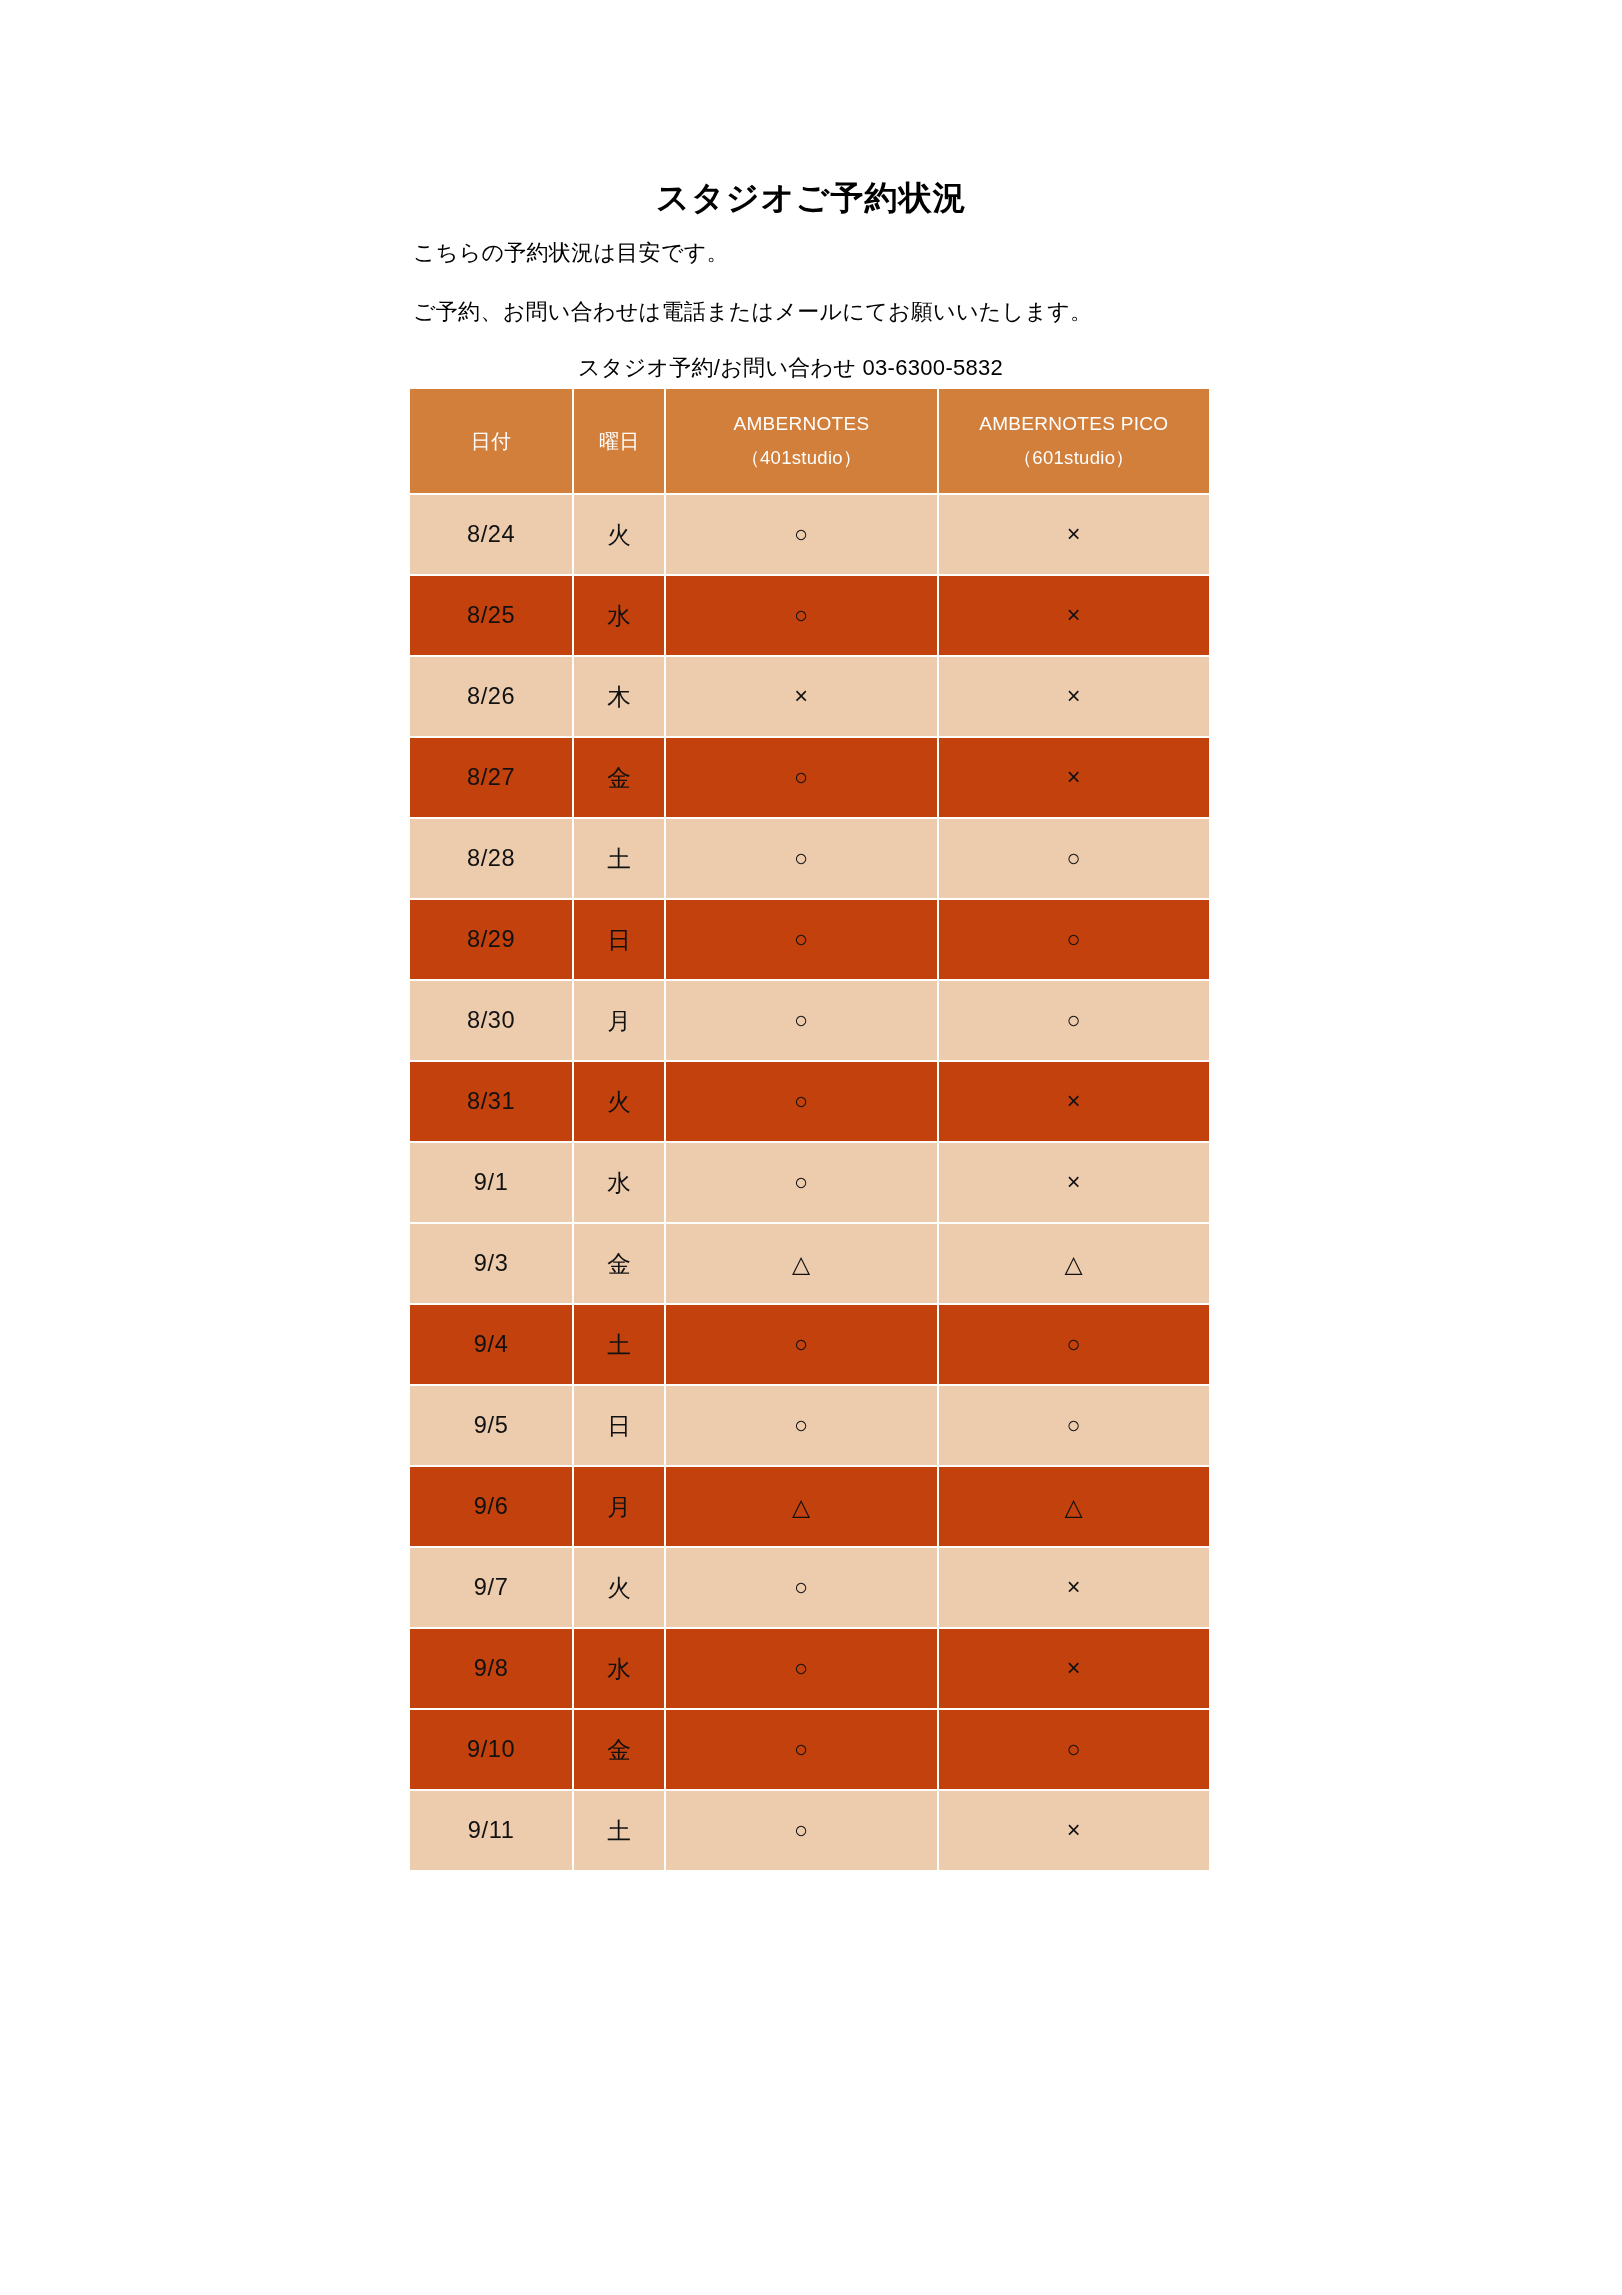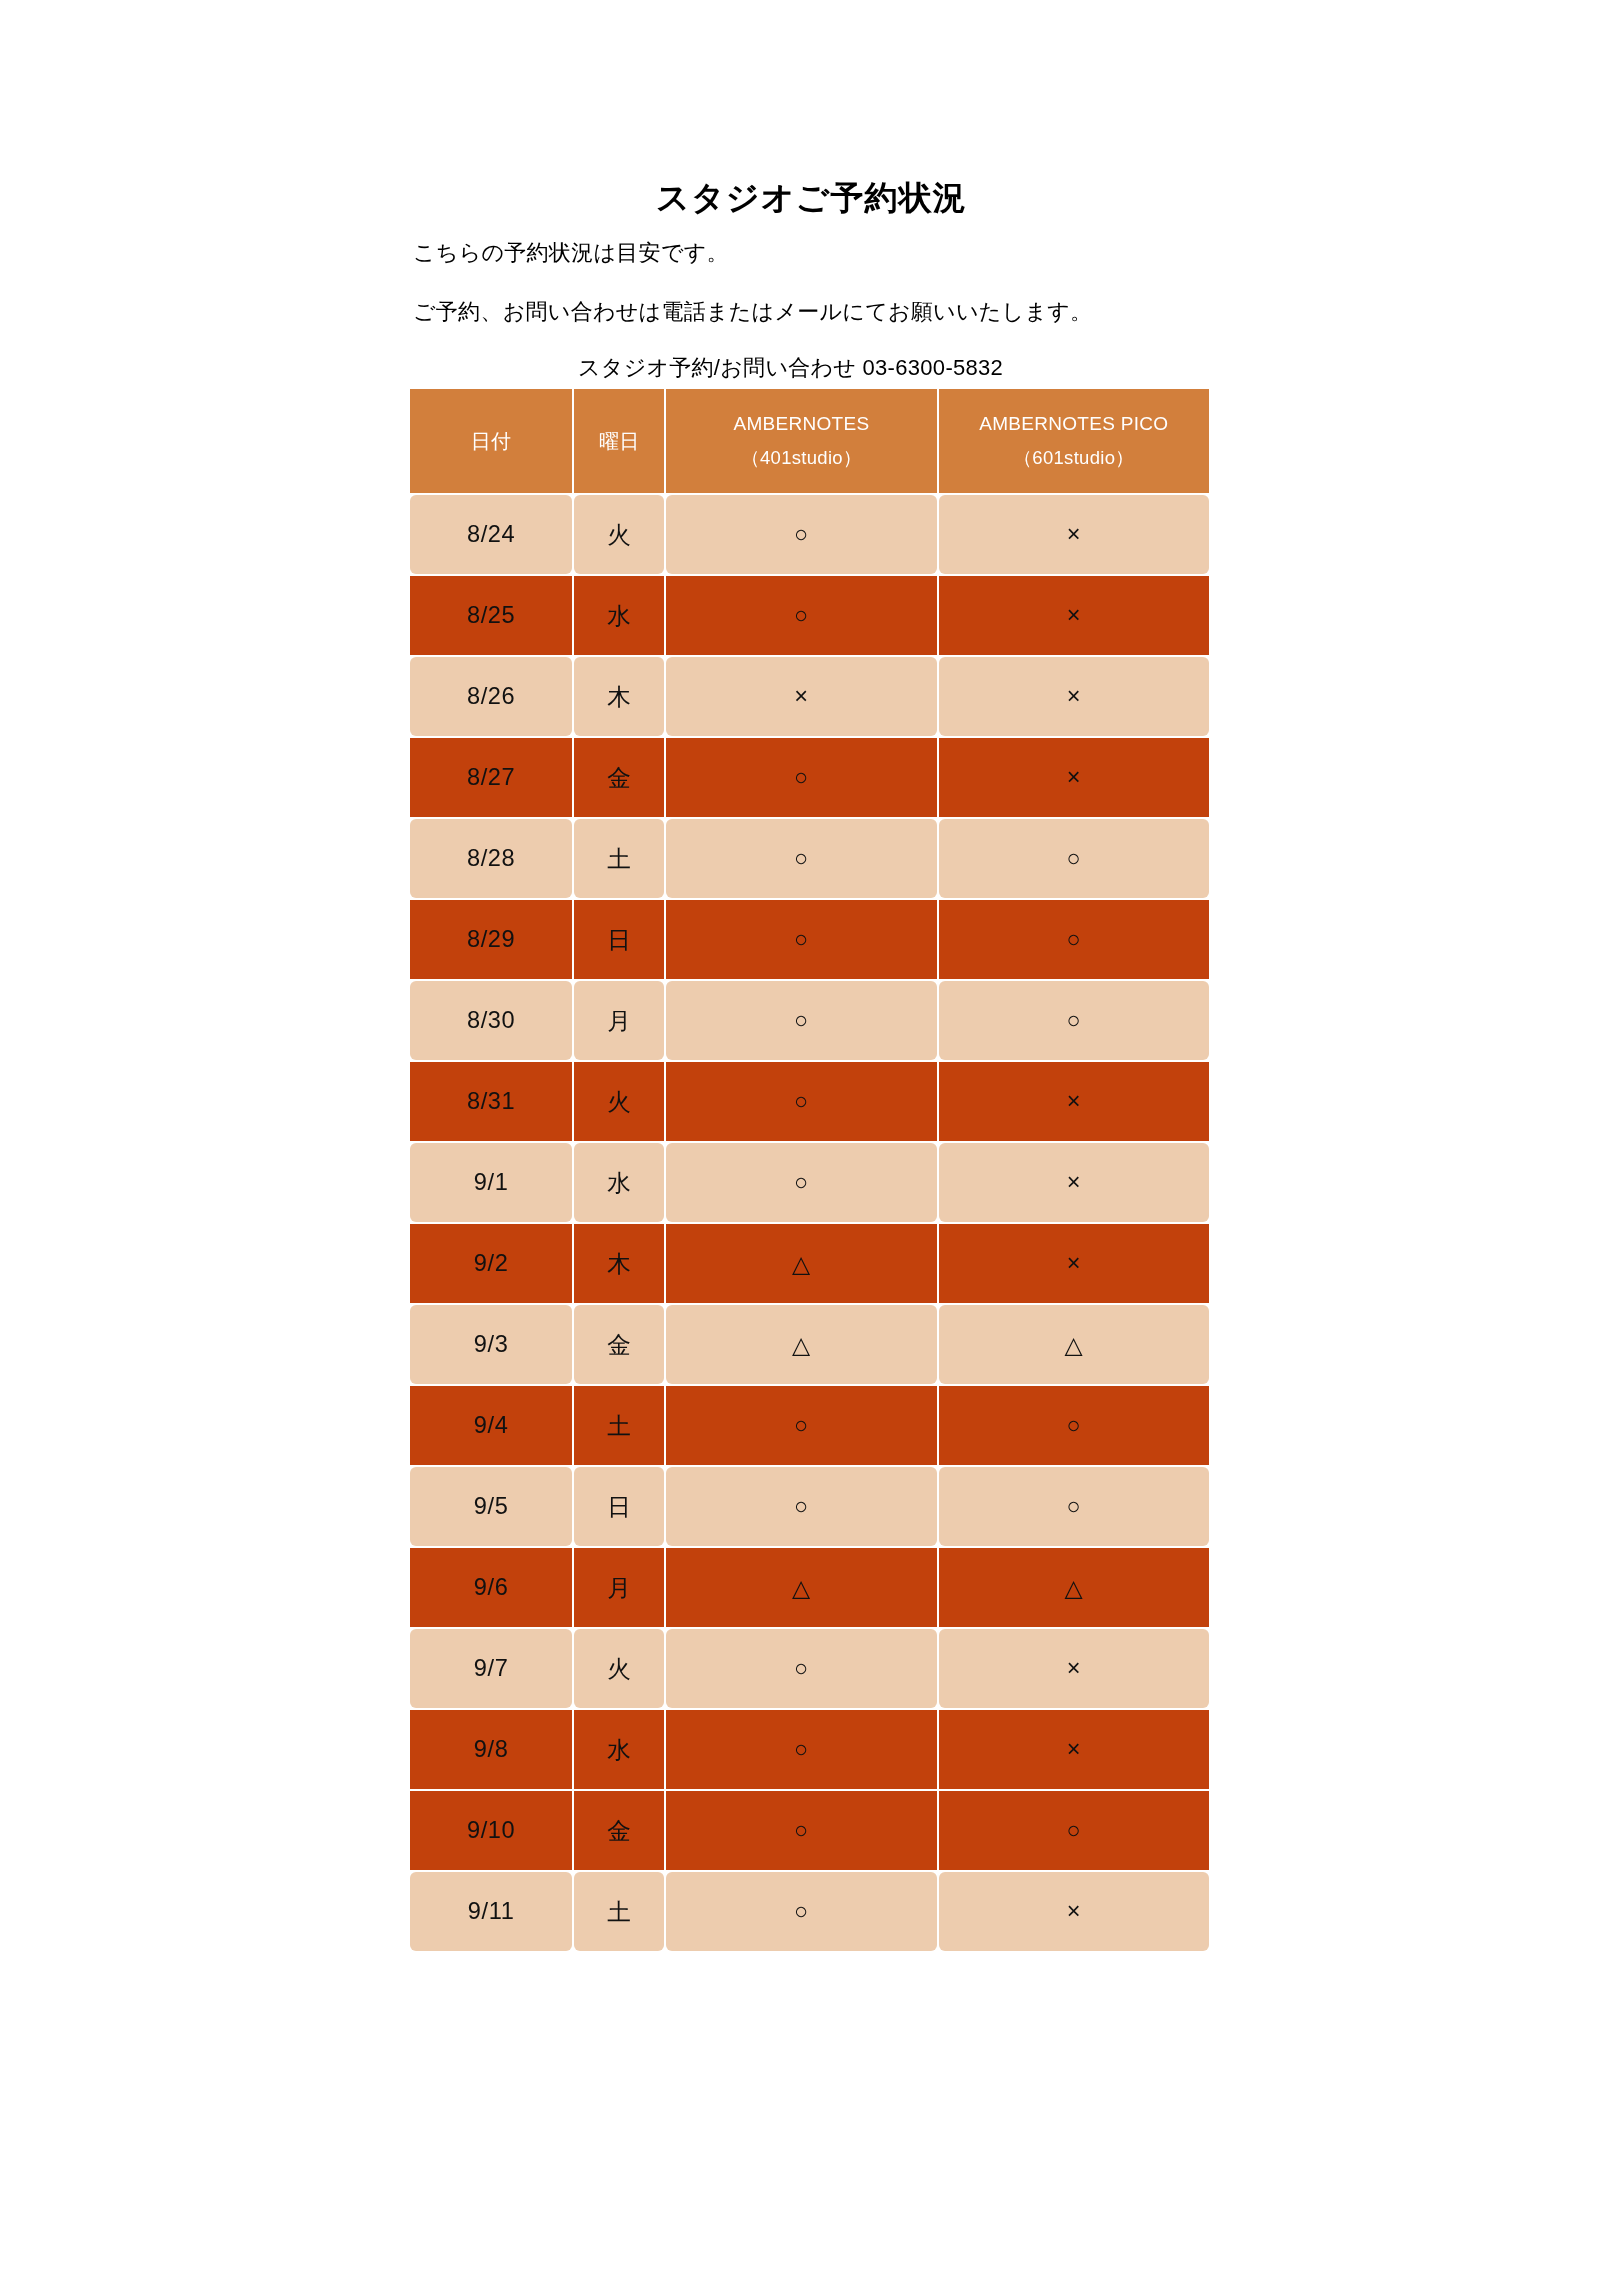--- a/index.html
+++ b/index.html
@@ -97,21 +97,21 @@
   }
   .hdr-cell .hdr-sub {
     display: block;
     font-size: 18.5px;
     margin-top: 6.7px;
   }
   .hdr-cell.narrow {
     font-size: 20px;
   }
 
-  .row-dark td { background: #EDCCAE; border-radius: 6px; }
+  .row-dark td { background: #EDCCAE; }
   .row-light td { background: #c2410c; }
 
   .schedule-table tbody td {
     height: 79px;
     font-size: 23.6px;
     font-weight: normal;
     color: #111111;
     letter-spacing: 0.6px;
   }
   .cell-date { font-size: 23.6px; }
@@ -204,26 +204,20 @@
           <td class="cell-day">火</td>
           <td class="cell-mark">○</td>
           <td class="cell-mark">×</td>
         </tr>
         <tr class="row-dark">
           <td class="cell-date">9/1</td>
           <td class="cell-day">水</td>
           <td class="cell-mark">○</td>
           <td class="cell-mark">×</td>
         </tr>
-        <tr class="row-light">
-          <td class="cell-date">9/2</td>
-          <td class="cell-day">木</td>
-          <td class="cell-mark">△</td>
-          <td class="cell-mark">×</td>
-        </tr>
         <tr class="row-dark">
           <td class="cell-date">9/3</td>
           <td class="cell-day">金</td>
           <td class="cell-mark">△</td>
           <td class="cell-mark">△</td>
         </tr>
         <tr class="row-light">
           <td class="cell-date">9/4</td>
           <td class="cell-day">土</td>
           <td class="cell-mark">○</td>

